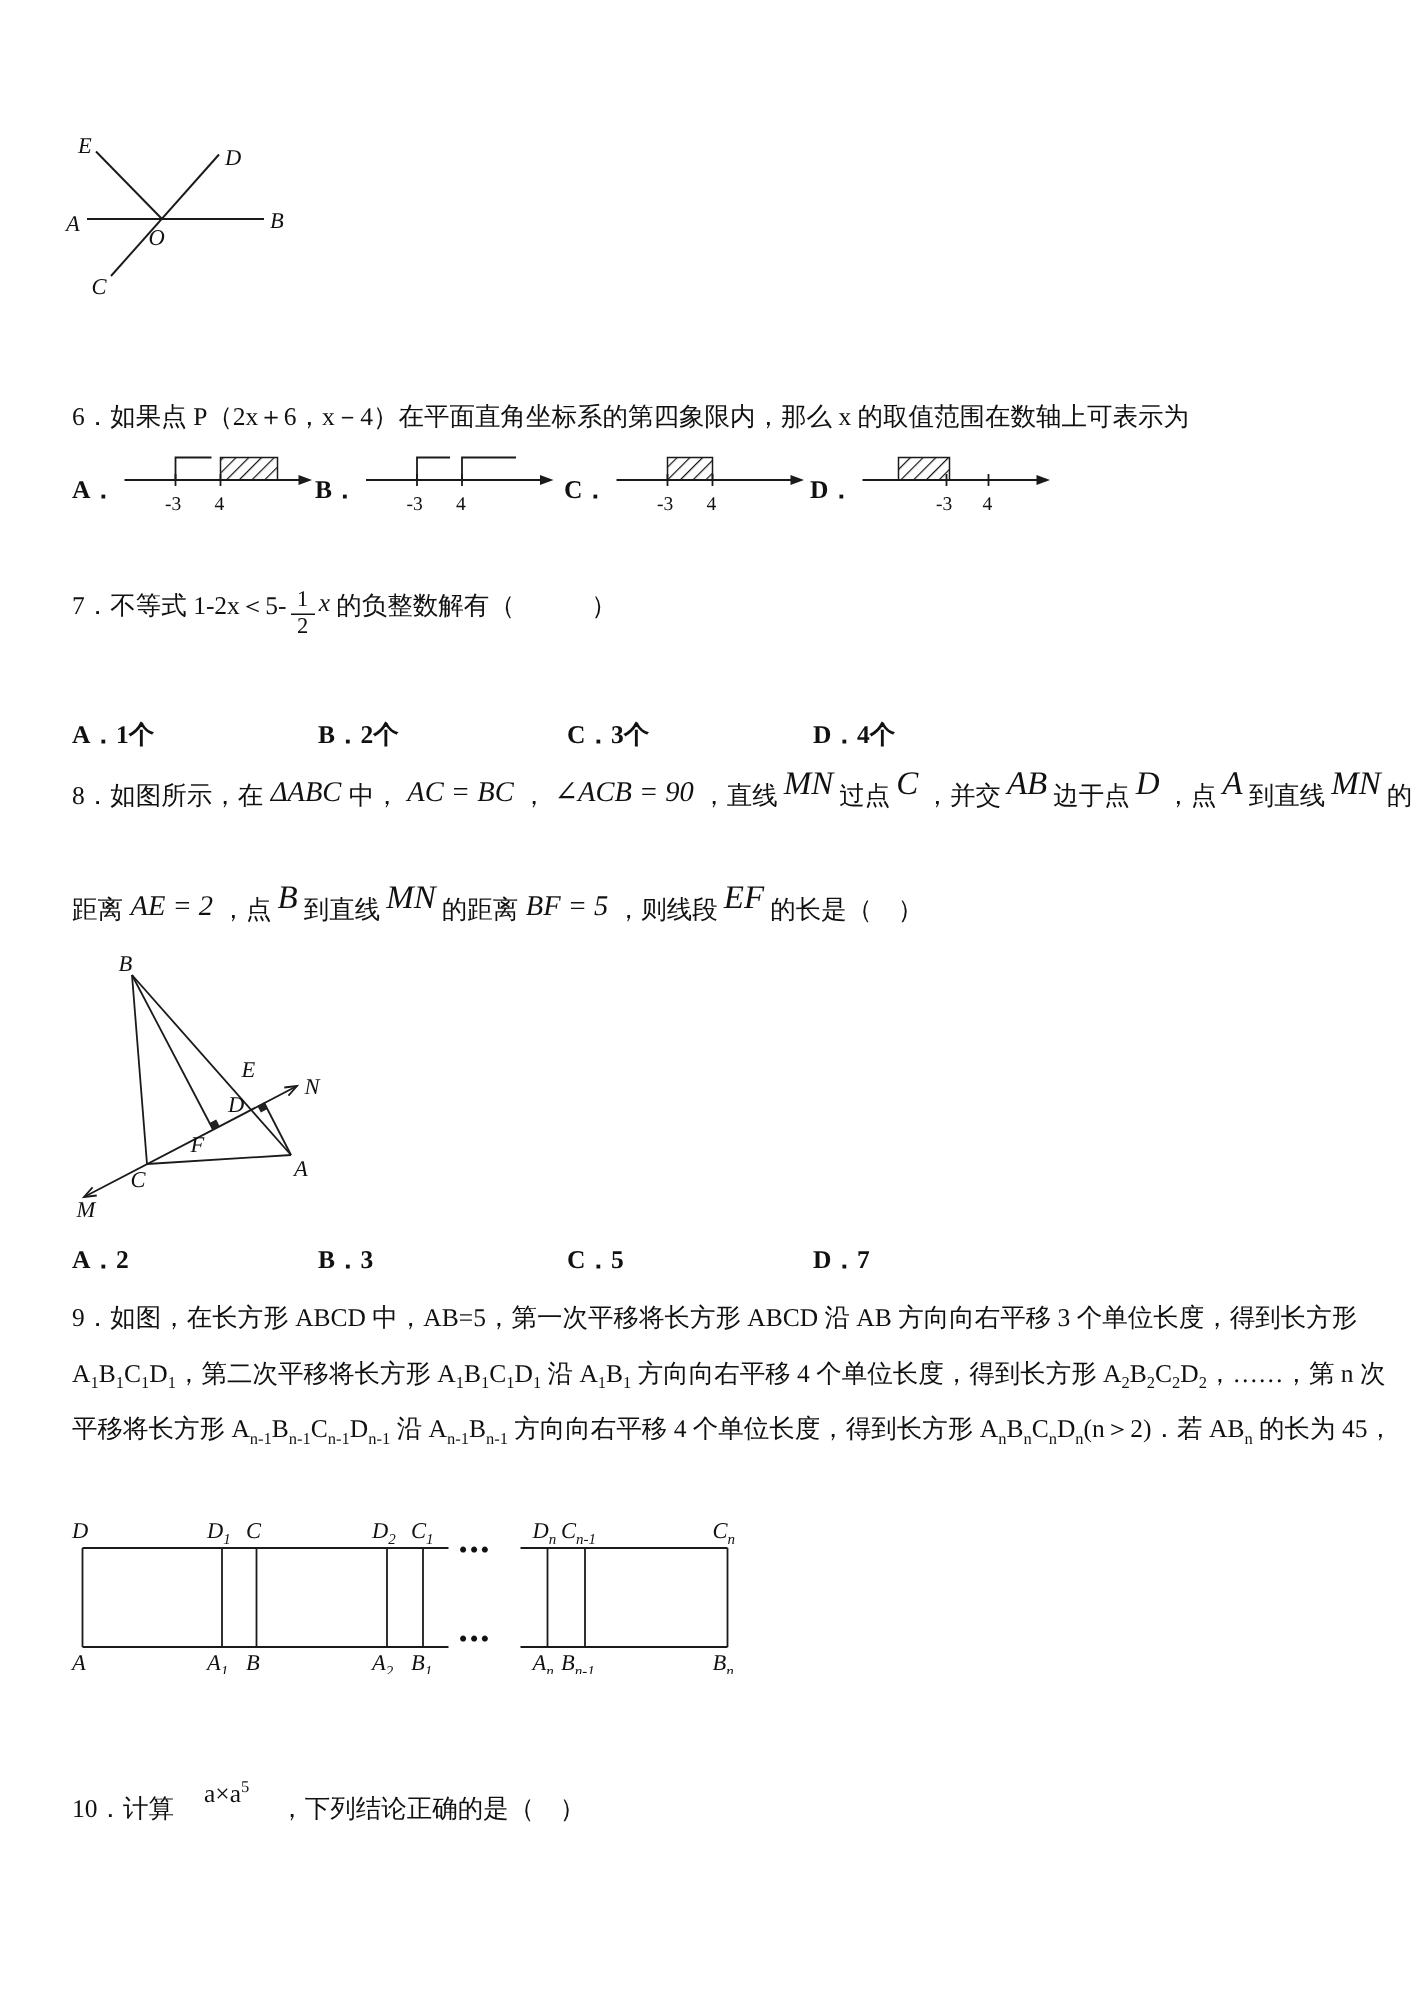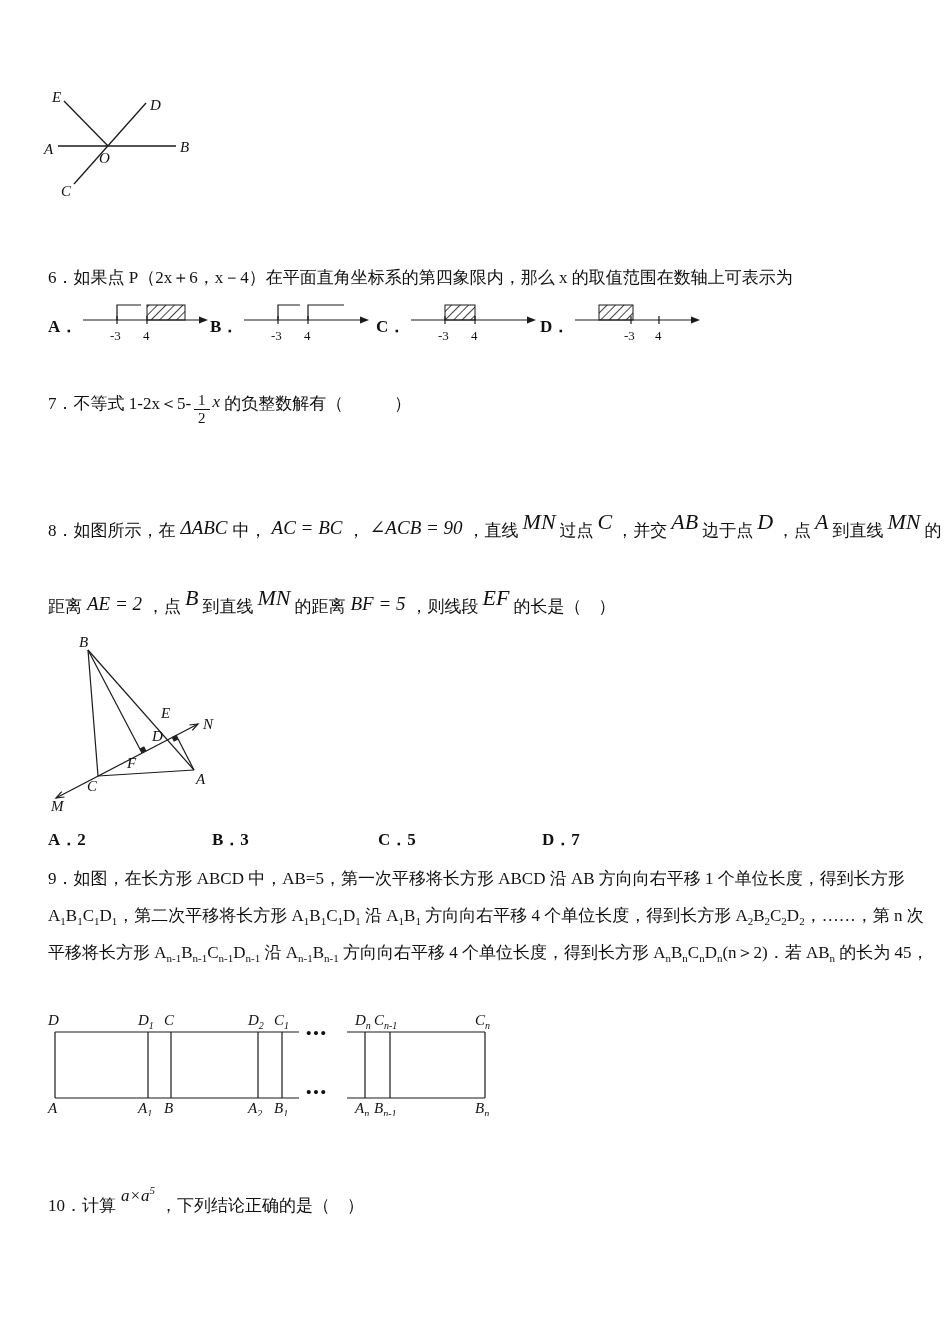--- a/index.html
+++ b/index.html
@@ -14,21 +14,21 @@
   .q6lab{font-weight:bold;margin:0 2px 8px 0;}
   .q7line,.q10line{display:flex;align-items:flex-start;white-space:nowrap;}
   .frac{display:inline-block;text-align:center;font-size:15px;line-height:1.15;margin:0 3px;vertical-align:middle;}
   .frac .num{display:block;border-bottom:1px solid #111;padding:0 4px;}
   .frac .den{display:block;padding:0 4px;}
   .mvar{font-style:italic;margin-right:4px;font-family:"Liberation Serif","DejaVu Serif",serif;}
   .m1{font-style:italic;font-size:19px;position:relative;top:-2px;margin:0 5px;
       font-family:"Liberation Serif","DejaVu Serif",serif;text-align:right;}
   .m2{font-style:italic;font-size:22px;position:relative;top:-7px;margin:0 4px;
       font-family:"Liberation Serif","DejaVu Serif",serif;}
-  .m2q10{font-style:italic;position:relative;top:-8px;margin:0 5px;
+  .m2q10{position:relative;top:-8px;margin:0 20px;
       font-family:"Liberation Serif","DejaVu Serif",serif;}
   sub{font-size:11px;line-height:0;}
   sup{font-size:11px;line-height:0;}
   svg text{font-family:"Liberation Serif","DejaVu Serif",serif;fill:#111;}
   .figtext text{font-style:italic;font-size:15px;}
   .nl{font-size:13px;font-style:normal;}
   .ss{font-size:10px;}
   .dots{font-size:13px;font-weight:bold;letter-spacing:2px;font-style:normal;}
 </style>
 </head>
@@ -130,20 +130,26 @@
   <div class="abs q7line" style="left:48px;top:392px;height:46px">
     <span>7．不等式 1-2x＜5-</span>
     <span class="frac">
       <span class="num">1</span>
       <span class="den">2</span>
     </span>
     <span class="mvar">x</span>
     <span>的负整数解有（　　　）</span>
   </div>
 
+  <div class="optrow abs" style="left:48px;top:478px">
+    <span style="left:0">A．1个</span>
+    <span style="left:164px">B．2个</span>
+    <span style="left:330px">C．3个</span>
+    <span style="left:494px">D．4个</span>
+  </div>
 
   <div class="abs nowrap" style="left:48px;top:516px">
     <span>8．如图所示，在</span><span class="m1">ΔABC</span><span>中，</span><span class="m1">AC = BC</span><span>，</span><span class="m1">∠ACB = 90</span><span>，直线</span><span class="m2">MN</span><span>过点</span><span class="m2">C</span><span>，并交</span><span class="m2">AB</span><span>边于点</span><span class="m2">D</span><span>，点</span><span class="m2">A</span><span>到直线</span><span class="m2">MN</span><span>的</span>
   </div>
 
   <div class="abs nowrap" style="left:48px;top:592px">
     <span>距离</span><span class="m1">AE = 2</span><span>，点</span><span class="m2">B</span><span>到直线</span><span class="m2">MN</span><span>的距离</span><span class="m1">BF = 5</span><span>，则线段</span><span class="m2">EF</span><span>的长是（　）</span>
   </div>
 
   <svg class="abs" style="left:50px;top:634px" width="175" height="182" viewBox="0 0 175 182">
@@ -172,21 +178,21 @@
   </svg>
 
   <div class="optrow abs" style="left:48px;top:828px">
     <span style="left:0">A．2</span>
     <span style="left:164px">B．3</span>
     <span style="left:330px">C．5</span>
     <span style="left:494px">D．7</span>
   </div>
 
   <div class="abs bold nowrap" style="left:48px;top:860px;line-height:37px">
-    <div>9．如图，在长方形 ABCD 中，AB=5，第一次平移将长方形 ABCD 沿 AB 方向向右平移 1 个单位长度，得到长方形</div>
+    <div>9．如图，在长方形 ABCD 中，AB=5，第一次平移将长方形 ABCD 沿 AB 方向向右平移 3 个单位长度，得到长方形</div>
     <div>A<sub>1</sub>B<sub>1</sub>C<sub>1</sub>D<sub>1</sub>，第二次平移将长方形 A<sub>1</sub>B<sub>1</sub>C<sub>1</sub>D<sub>1</sub> 沿 A<sub>1</sub>B<sub>1</sub> 方向向右平移 4 个单位长度，得到长方形 A<sub>2</sub>B<sub>2</sub>C<sub>2</sub>D<sub>2</sub>，……，第 n 次</div>
     <div>平移将长方形 A<sub>n-1</sub>B<sub>n-1</sub>C<sub>n-1</sub>D<sub>n-1</sub> 沿 A<sub>n-1</sub>B<sub>n-1</sub> 方向向右平移 4 个单位长度，得到长方形 A<sub>n</sub>B<sub>n</sub>C<sub>n</sub>D<sub>n</sub>(n＞2)．若 AB<sub>n</sub> 的长为 45，</div>
   </div>
 
   <svg class="abs" style="left:45px;top:1008px" width="465" height="108" viewBox="0 0 465 108">
     <g stroke="#1a1a1a" stroke-width="1.2">
       <line x1="10" y1="24" x2="254" y2="24"></line>
       <line x1="302" y1="24" x2="440" y2="24"></line>
       <line x1="10" y1="90" x2="254" y2="90"></line>
       <line x1="302" y1="90" x2="440" y2="90"></line>

